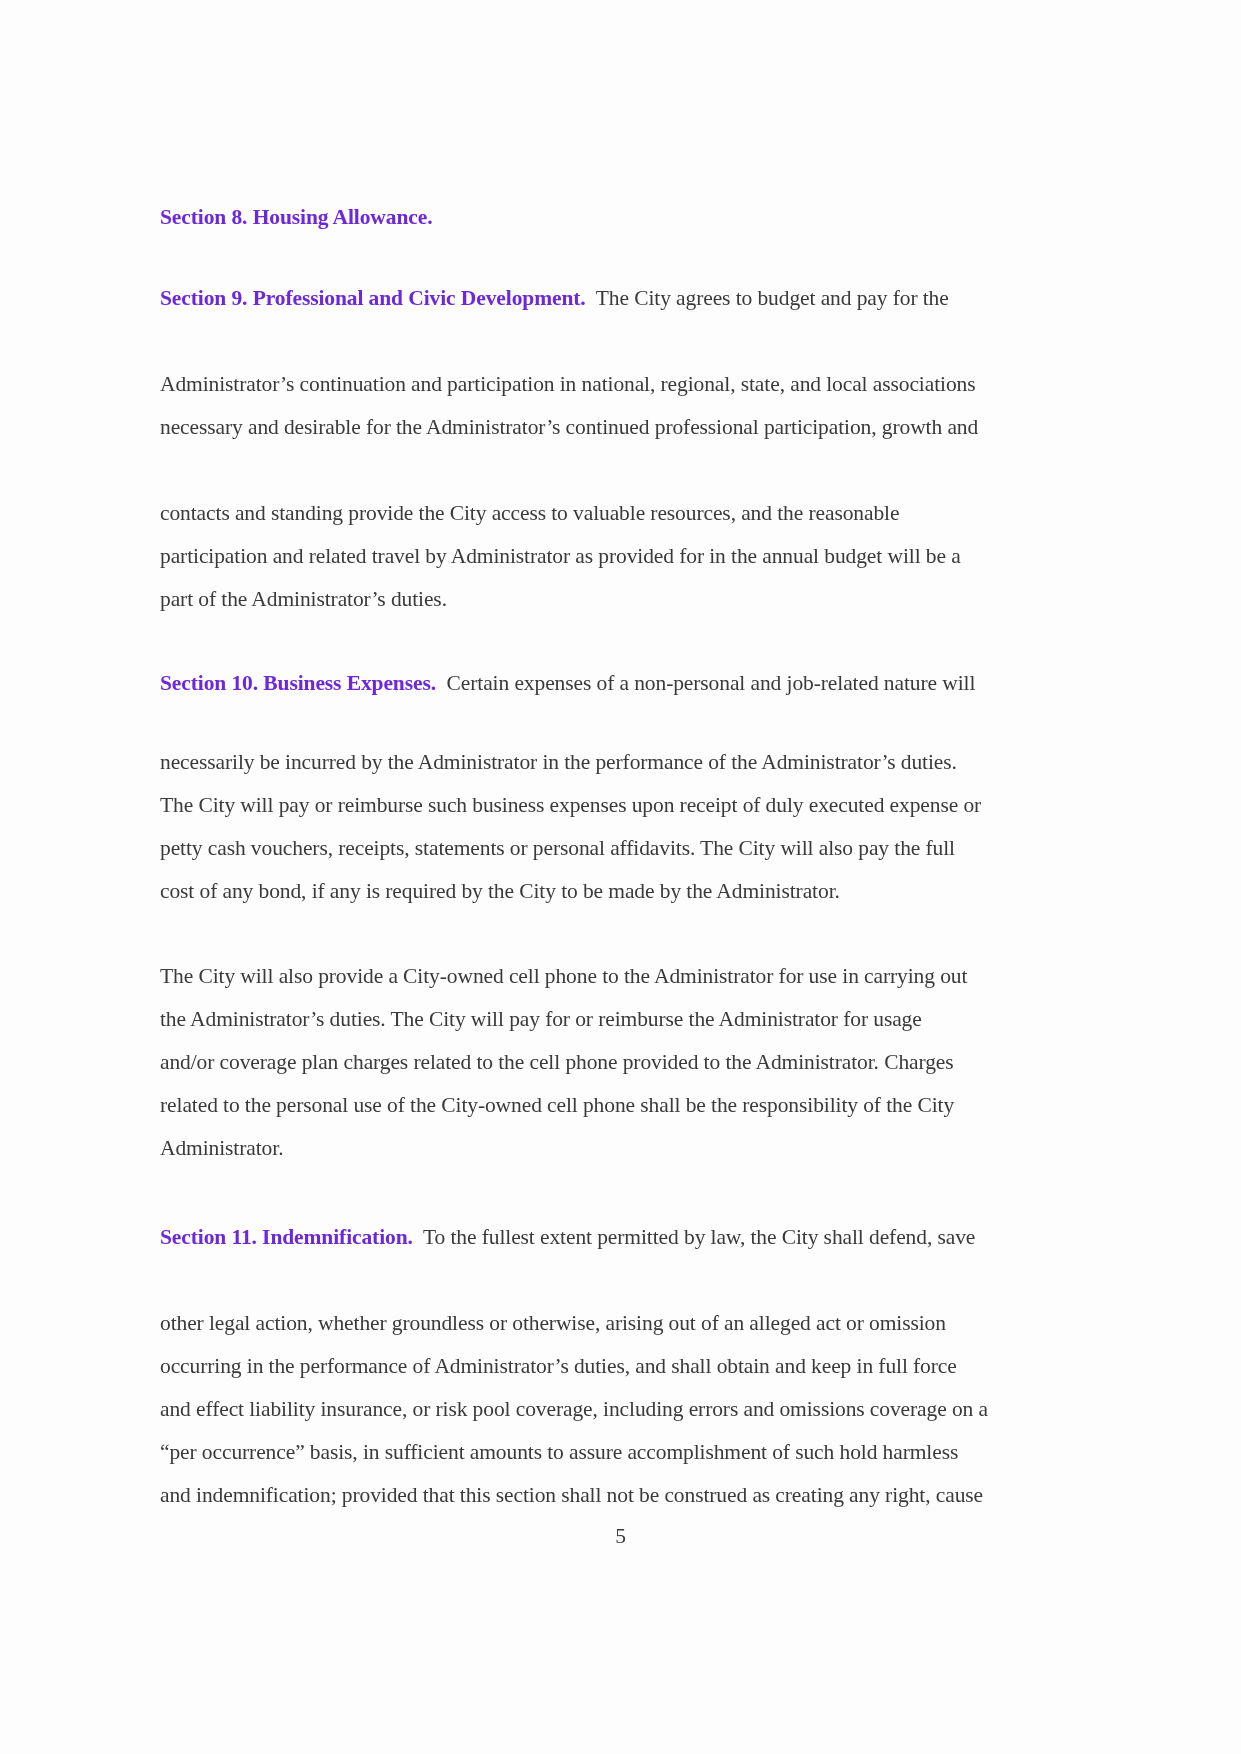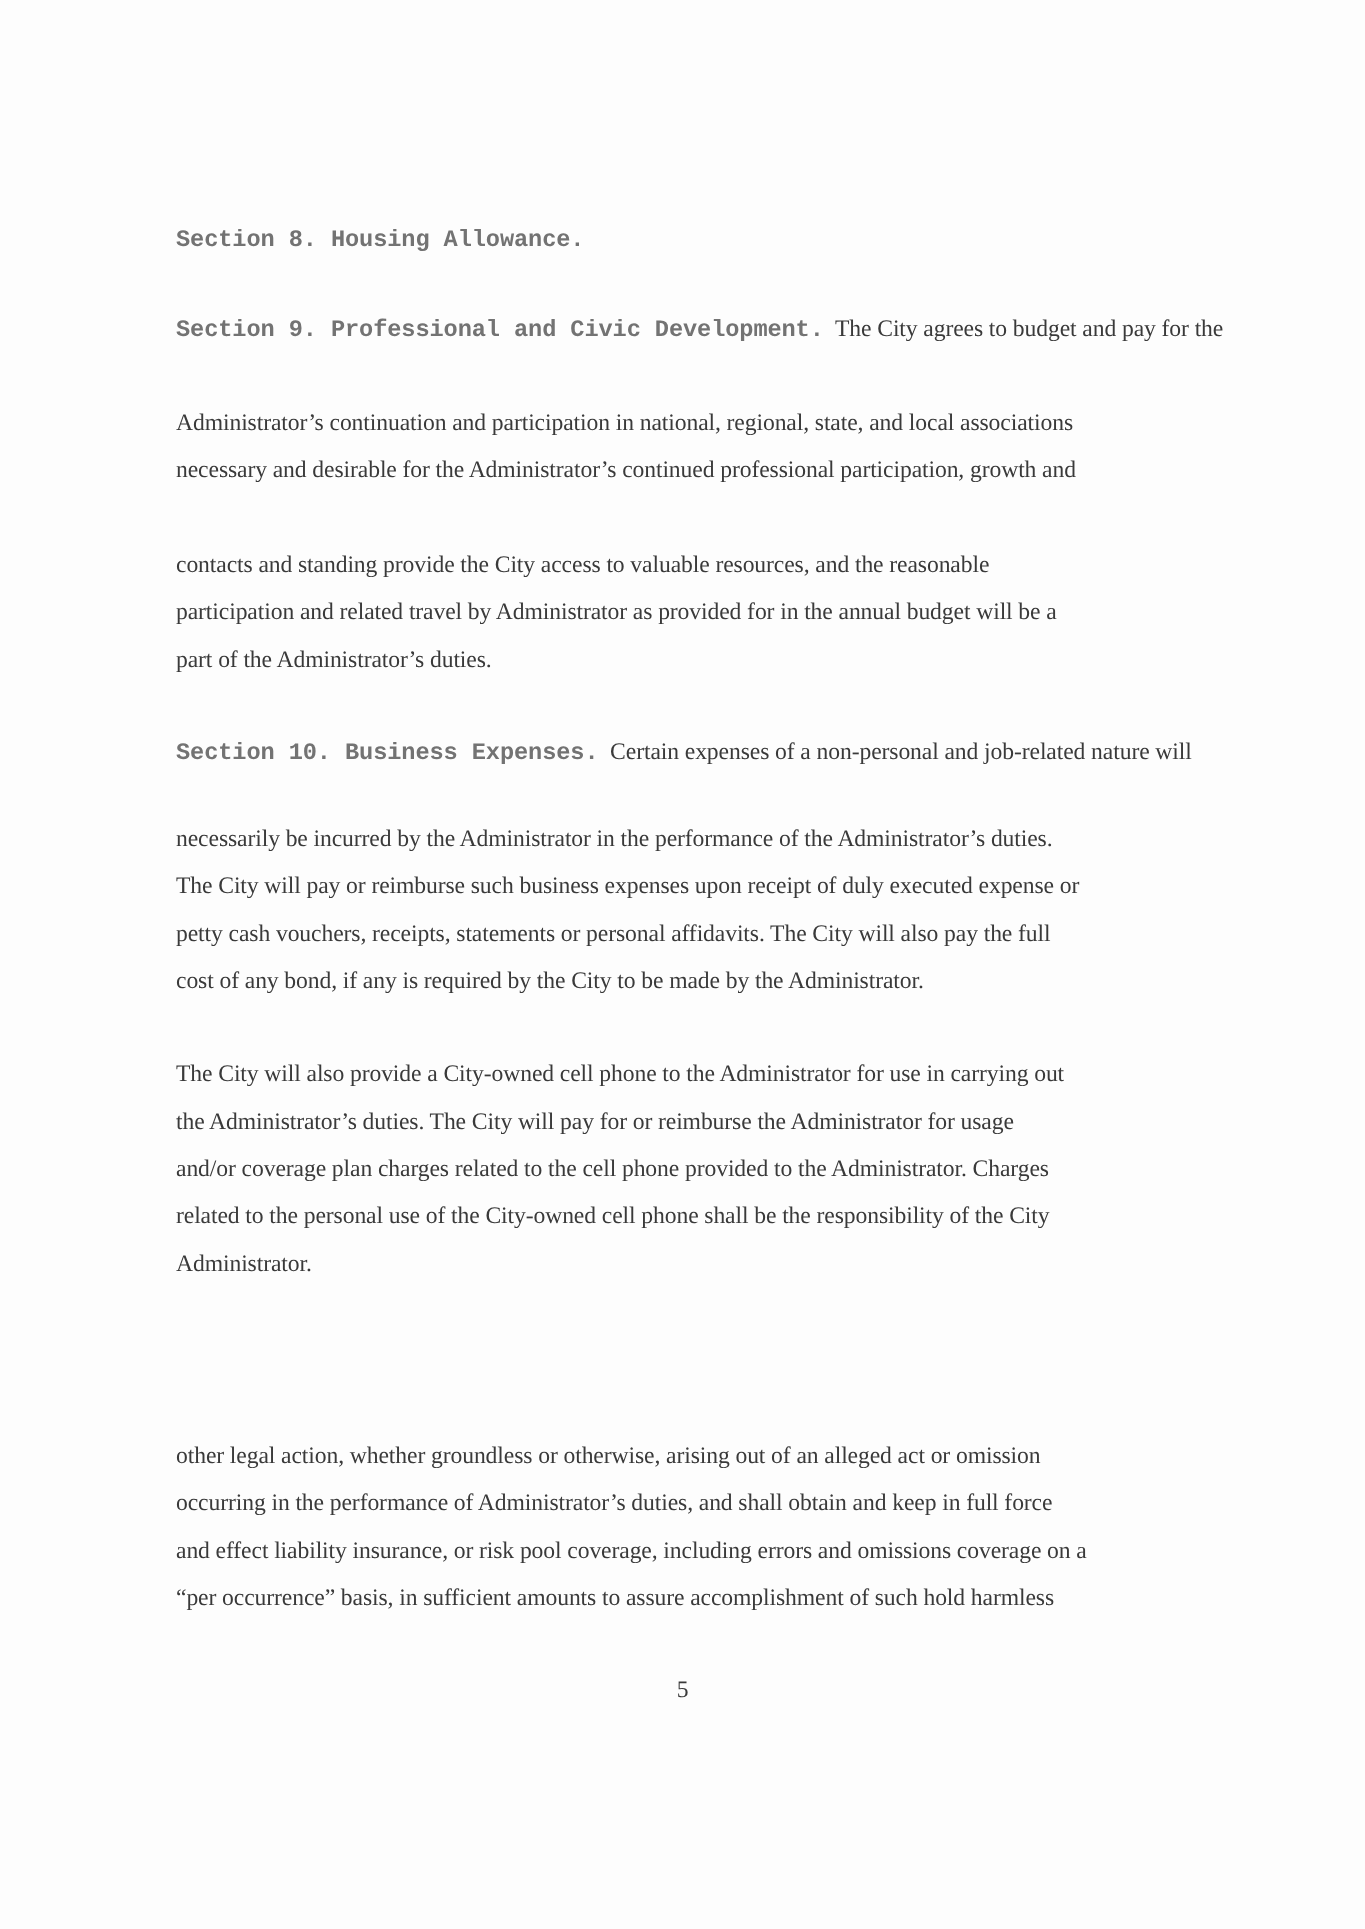--- a/index.html
+++ b/index.html
@@ -8,21 +8,21 @@
     position: absolute; left: 0; top: 0; width: 1241px; height: 1754px;
     background: #fdfdfd;
     font-family: "Liberation Serif", "DejaVu Serif", serif;
     color: #3a3a3a;
   }
   .line {
     position: absolute; left: 160px;
     font-size: 21.5px; line-height: 26px; white-space: nowrap;
     letter-spacing: -0.1px;
   }
-  .line b { font-weight: bold; color: #737373; font-family: Liberation Mono, monospace; }
+  .line b { font-weight: bold; color: #6d28d9; }
   .pagenum {
     position: absolute; top: 1524px; left: 0; width: 1241px; text-align: center;
     font-size: 21.5px; color: #3a3a3a;
   }
 </style>
 </head>
 <body>
 
 <div class="page">
 
@@ -48,19 +48,24 @@
   <div class="line" style="top:792px">The City will pay or reimburse such business expenses upon receipt of duly executed expense or</div>
   <div class="line" style="top:835px">petty cash vouchers, receipts, statements or personal affidavits.  The City will also pay the full</div>
   <div class="line" style="top:878px">cost of any bond, if any is required by the City to be made by the Administrator.</div>
 
   <div class="line" style="top:963px">The City will also provide a City-owned cell phone to the Administrator for use in carrying out</div>
   <div class="line" style="top:1049px">and/or coverage plan charges related to the cell phone provided to the Administrator. Charges</div>
   <div class="line" style="top:1006px">the Administrator’s duties.  The City will pay for or reimburse the Administrator for usage</div>
   <div class="line" style="top:1092px">related to the personal use of the City-owned cell phone shall be the responsibility of the City</div>
   <div class="line" style="top:1135px">Administrator.</div>
 
+  <div class="line" style="top:1224px">
+    <b>Section 11.  Indemnification.</b>&nbsp;
+    <span>To the fullest extent permitted by law, the City shall defend, save</span>
+  </div>
   <div class="line" style="top:1310px">other legal action, whether groundless or otherwise, arising out of an alleged act or omission</div>
   <div class="line" style="top:1396px">and effect liability insurance, or risk pool coverage, including errors and omissions coverage on a</div>
   <div class="line" style="top:1353px">occurring in the performance of Administrator’s duties, and shall obtain and keep in full force</div>
   <div class="line" style="top:1439px">“per occurrence” basis, in sufficient amounts to assure accomplishment of such hold harmless</div>
+  <div class="line" style="top:1482px">and indemnification; provided that this section shall not be construed as creating any right, cause</div>
 
   <div class="pagenum">5</div>
 </div>
 
 </body></html>

